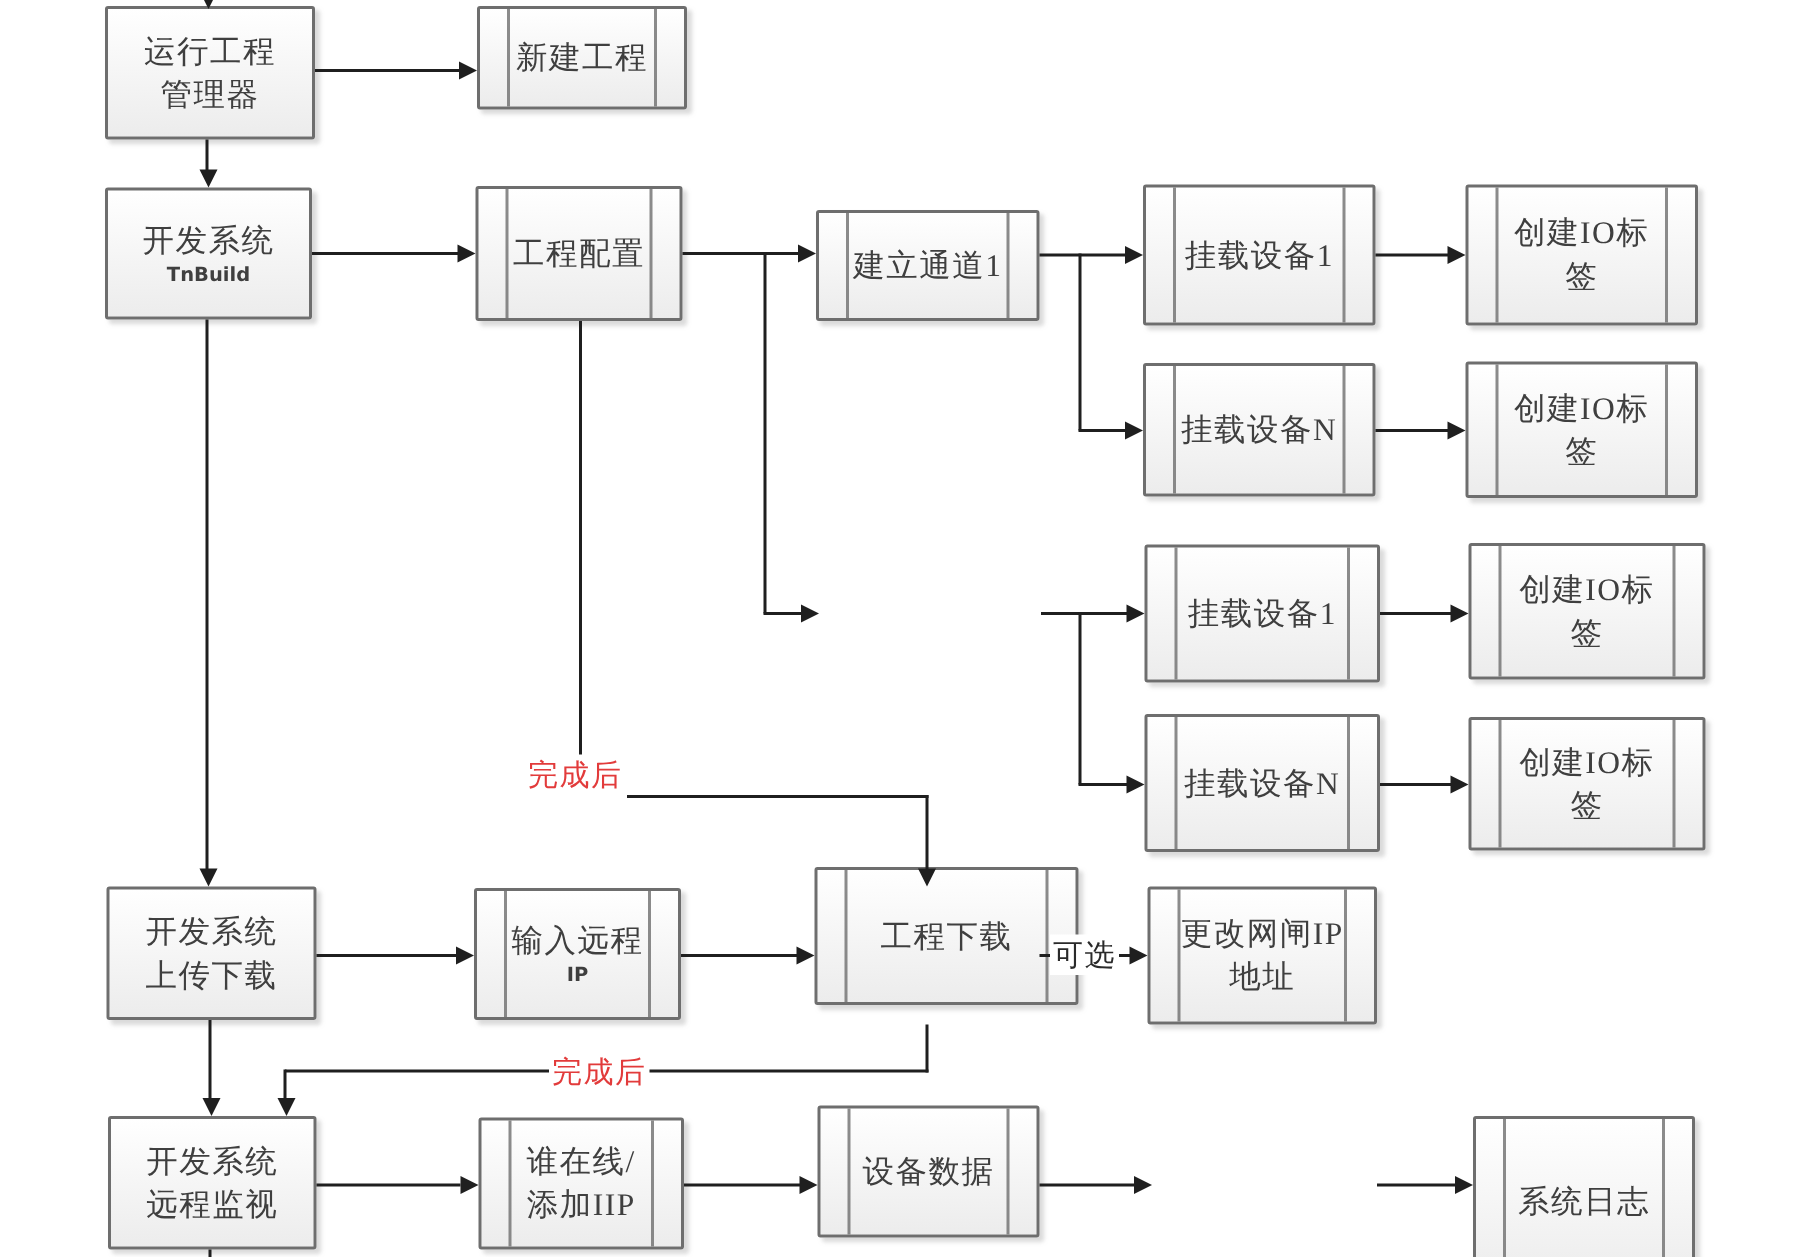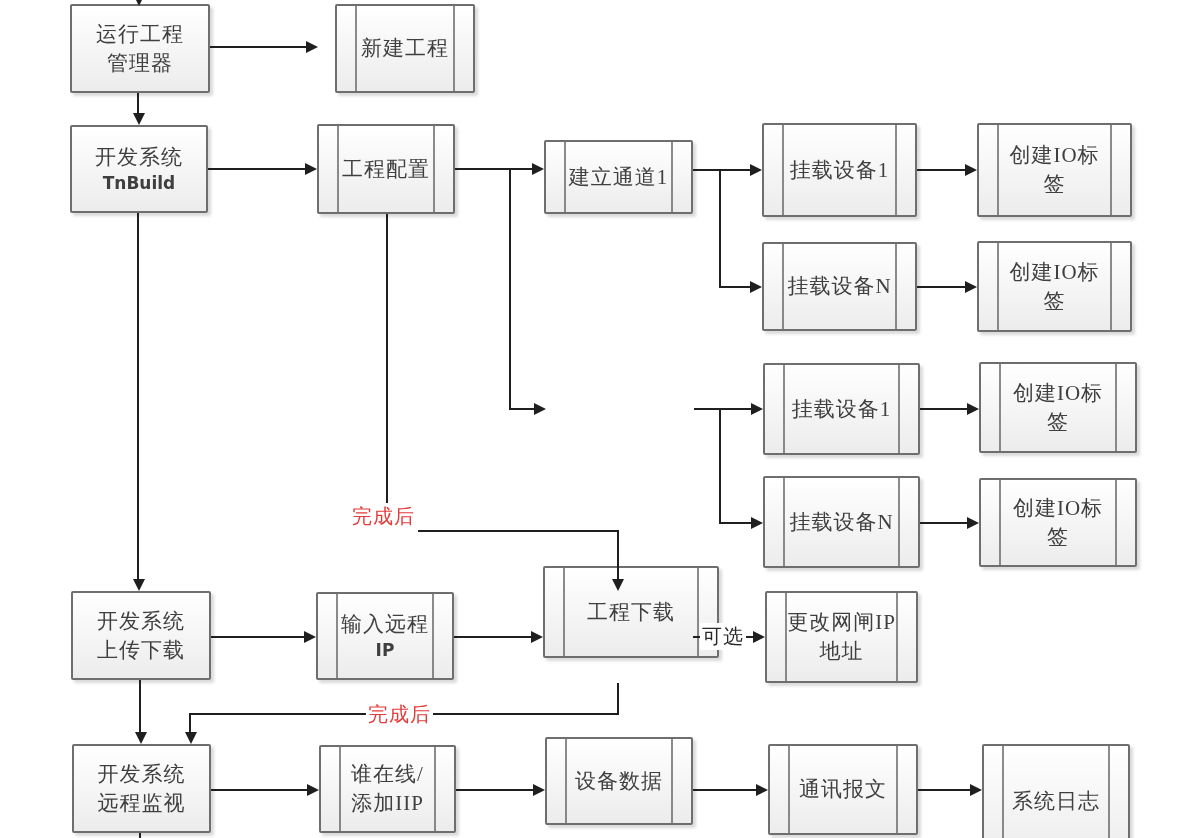--- a/index.html
+++ b/index.html
@@ -14,21 +14,21 @@
     border-radius:2px;
     background:linear-gradient(180deg,var(--box-fill-top) 0%,var(--box-fill-bottom) 100%);
     box-shadow:3px 3px 3px rgba(150,150,150,.35);
     display:flex;flex-direction:column;align-items:center;justify-content:center;
     color:var(--text);font-size:21px;letter-spacing:1px;line-height:1.38;
     text-align:center;box-sizing:border-box;
   }
   .sbar{position:absolute;top:0;bottom:0;width:2px;background:var(--box-border);opacity:.8;}
   .sbar-l{left:18px}.sbar-r{right:18px}
   .ln{display:block;white-space:nowrap;}
-  .latin{font-family:"DejaVu Sans","Liberation Sans",sans-serif;font-weight:bold;font-size:17px;letter-spacing:0;}
+  .latin{font-family:"DejaVu Sans","Liberation Sans",sans-serif;font-weight:bold;font-size:13px;letter-spacing:0;}
   .hline{position:absolute;height:2px;background:var(--line);}
   .vline{position:absolute;width:2px;background:var(--line);}
   .ah-r{position:absolute;width:0;height:0;border-top:6px solid transparent;border-bottom:6px solid transparent;border-left:12px solid var(--line);}
   .ah-d{position:absolute;width:0;height:0;border-left:6px solid transparent;border-right:6px solid transparent;border-top:12px solid var(--line);}
   .elabel{position:absolute;font-size:20px;letter-spacing:1px;background:#ffffff;padding:0 2px;z-index:3;white-space:nowrap;}
   .red{color:var(--red-label);font-family:Liberation Mono, monospace;}
   .blk{color:#2a2a2a;}
 </style>
 </head>
 <body>
@@ -45,21 +45,21 @@
   </div>
   <div class="node" style="left:71px;top:591px;width:140px;height:89px">
     <span class="ln">开发系统</span>
     <span class="ln">上传下载</span>
   </div>
   <div class="node" style="left:72px;top:744px;width:139px;height:89px">
     <span class="ln">开发系统</span>
     <span class="ln">远程监视</span>
   </div>
 
-  <div class="node" style="left:335px;top:4px;width:140px;height:89px">
+  <div class="node" style="left:318px;top:4px;width:140px;height:69px">
     <div class="sbar sbar-l"></div>
     <div class="sbar sbar-r"></div>
     <span class="ln">新建工程</span>
   </div>
   <div class="node" style="left:317px;top:124px;width:138px;height:90px">
     <div class="sbar sbar-l"></div>
     <div class="sbar sbar-r"></div>
     <span class="ln">工程配置</span>
   </div>
   <div class="node" style="left:544px;top:140px;width:149px;height:74px">
@@ -110,46 +110,41 @@
     <div class="sbar sbar-r"></div>
     <span class="ln">创建IO标</span>
     <span class="ln">签</span>
   </div>
   <div class="node" style="left:316px;top:592px;width:138px;height:88px">
     <div class="sbar sbar-l"></div>
     <div class="sbar sbar-r"></div>
     <span class="ln">输入远程</span>
     <span class="ln latin">IP</span>
   </div>
-  <div class="node" style="left:543px;top:566px;width:176px;height:92px">
+  <div class="node" style="left:543px;top:578px;width:176px;height:92px">
     <div class="sbar sbar-l"></div>
     <div class="sbar sbar-r"></div>
     <span class="ln">工程下载</span>
   </div>
   <div class="node" style="left:765px;top:591px;width:153px;height:92px">
     <div class="sbar sbar-l"></div>
     <div class="sbar sbar-r"></div>
     <span class="ln">更改网闸IP</span>
     <span class="ln">地址</span>
   </div>
   <div class="node" style="left:319px;top:745px;width:137px;height:88px">
     <div class="sbar sbar-l"></div>
     <div class="sbar sbar-r"></div>
     <span class="ln">谁在线/</span>
     <span class="ln">添加IIP</span>
   </div>
   <div class="node" style="left:545px;top:737px;width:148px;height:88px">
     <div class="sbar sbar-l"></div>
     <div class="sbar sbar-r"></div>
     <span class="ln">设备数据</span>
-  </div>
-  <div class="node" style="left:768px;top:744px;width:150px;height:91px">
-    <div class="sbar sbar-l"></div>
-    <div class="sbar sbar-r"></div>
-    <span class="ln">通讯报文</span>
   </div>
   <div class="node" style="left:982px;top:744px;width:148px;height:115px">
     <div class="sbar sbar-l"></div>
     <div class="sbar sbar-r"></div>
     <span class="ln">系统日志</span>
   </div>
 
   <div class="ah-d" style="left:133px;top:-6px"></div>
 
   <div class="hline" style="left:210px;top:46px;width:98px"></div>

